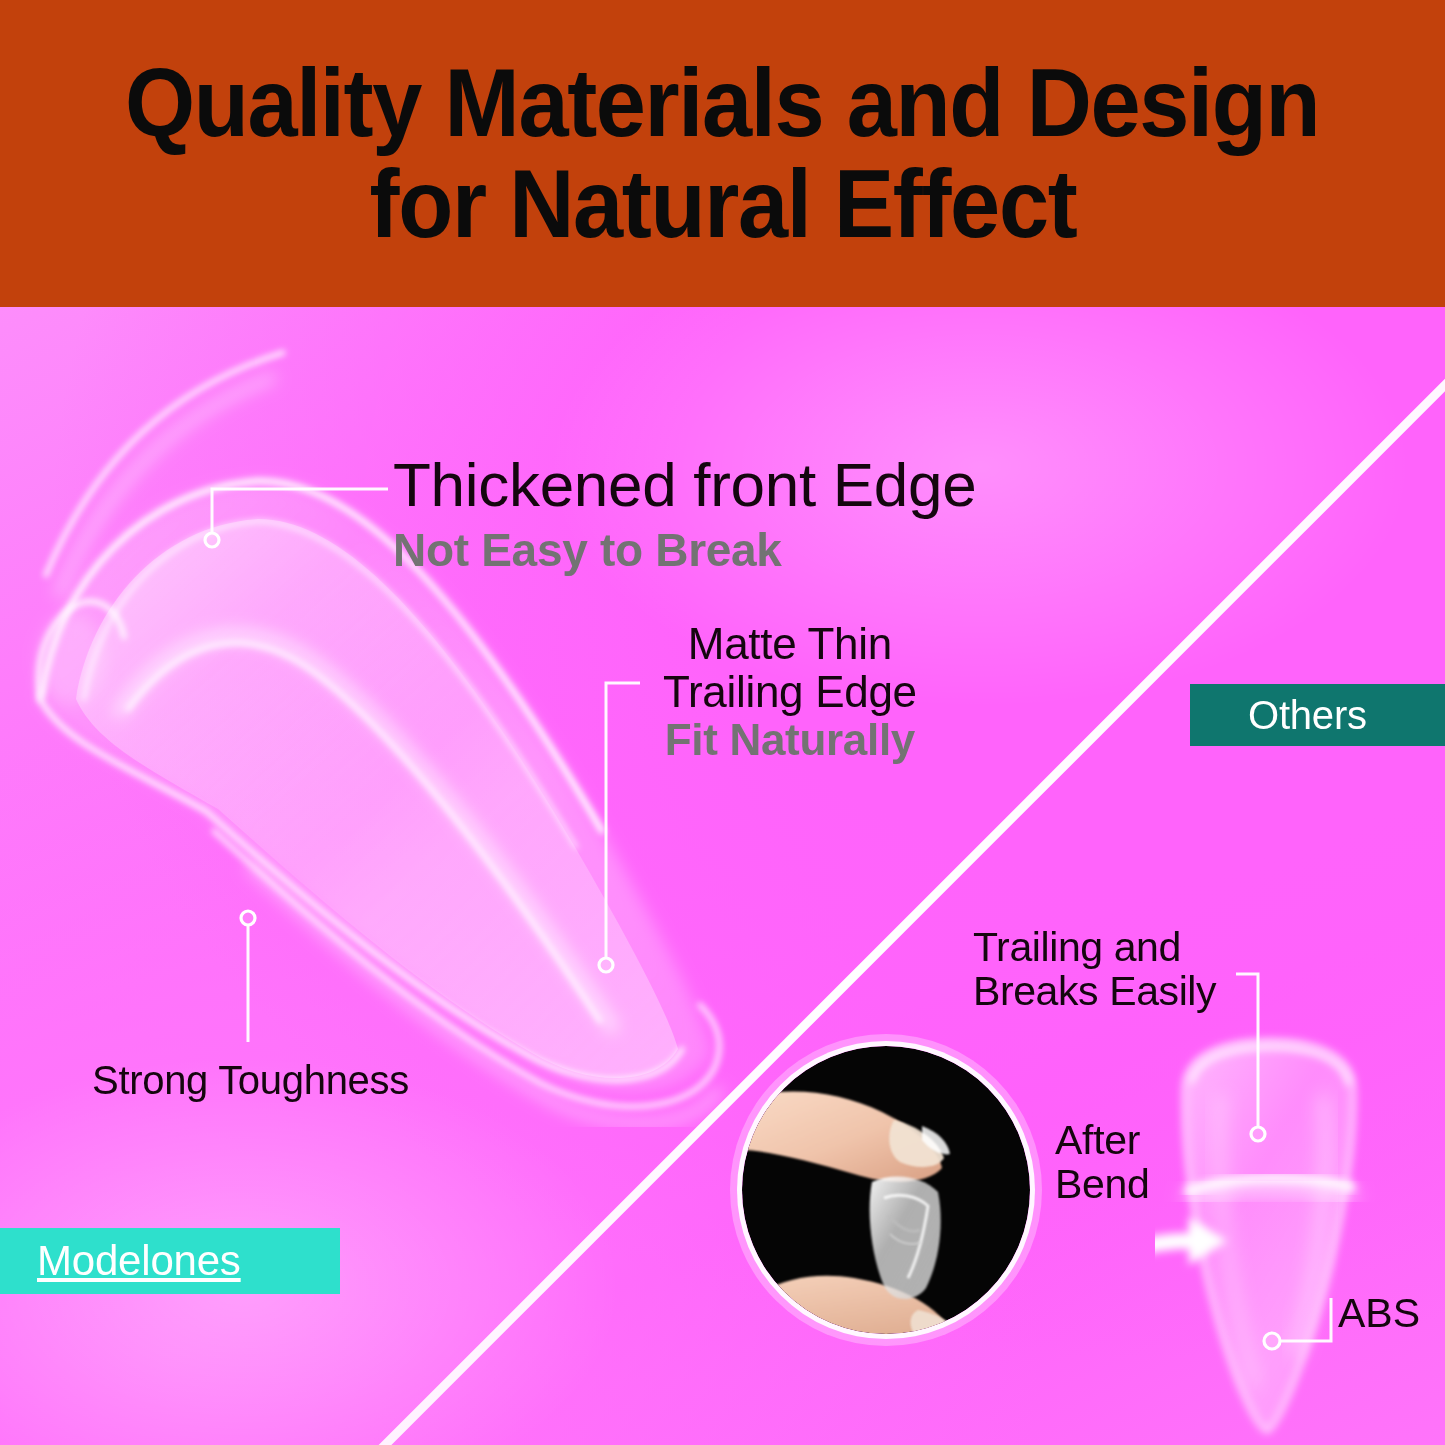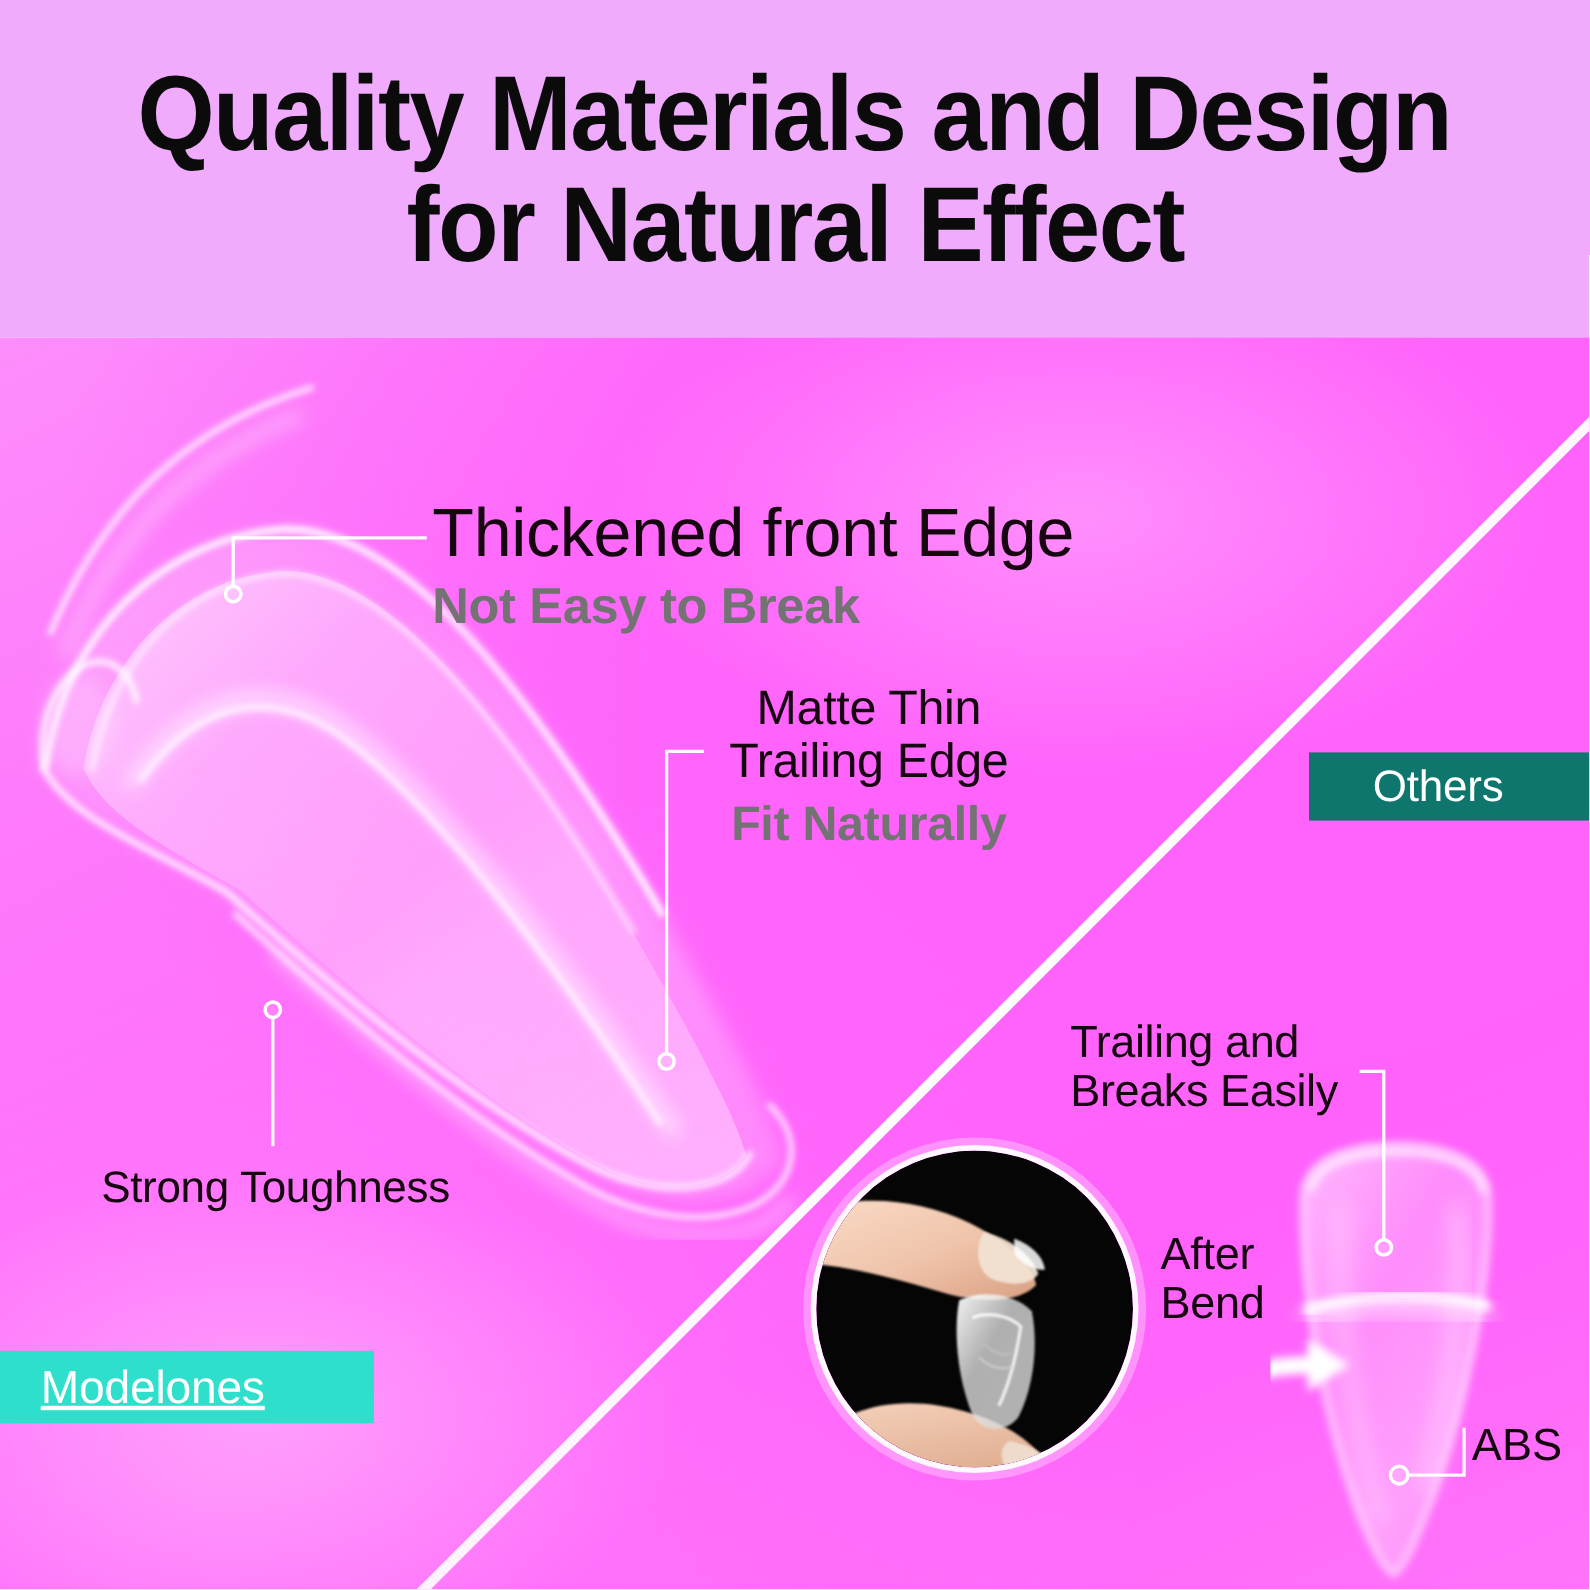--- a/index.html
+++ b/index.html
@@ -7,21 +7,21 @@
   body{
     width:1445px;height:1445px;
     font-family:"Liberation Sans","DejaVu Sans",sans-serif;
     background:#ffffff;overflow:hidden;
   }
   .stage{position:relative;width:1445px;height:1445px;overflow:hidden;background:#fff;}
 
   
   .header{
     position:absolute;left:0;top:0;width:1445px;height:307px;
-    background:#f0abfc;
+    background:#c2410c;
     display:flex;flex-direction:column;align-items:center;justify-content:center;
   }
   .header-line{
     color:#0b0b0b;
     font-weight:700;
     font-size:97px;
     line-height:1.04;
     letter-spacing:-1.5px;
     text-align:center;
     transform:scaleX(0.93);
@@ -61,21 +61,21 @@
     color:#737373;font-weight:700;line-height:1.1;
     font-family:"Liberation Sans","DejaVu Sans",sans-serif;
   }
 
   #lbl-thick{left:393px;top:452px;}
   #lbl-thick .l1{font-size:62px;letter-spacing:-0.3px;}
   #lbl-thick .l2{font-size:46px;letter-spacing:-0.3px;margin-top:6px;}
 
   #lbl-matte{left:663px;top:620px;text-align:center;}
   #lbl-matte .l1{font-size:44px;letter-spacing:-0.3px;}
-  #lbl-matte .l2{font-size:44px;letter-spacing:-0.3px;margin-top:11px;}
+  #lbl-matte .l2{font-size:44px;letter-spacing:-0.3px;margin-top:1px;}
 
   #lbl-crease{left:92px;top:1050px;}
   #lbl-crease .l1{font-size:47px;letter-spacing:-0.3px;color:#15060f;}
   #lbl-crease .l1.small{font-size:40px;margin-top:9px;}
 
   #lbl-breaks{left:973px;top:925px;line-height:1.02;}
   #lbl-breaks .l1{font-size:41px;letter-spacing:-0.4px;}
 
   #lbl-after{left:1055px;top:1118px;line-height:1.06;}
   #lbl-after .l1{font-size:41px;letter-spacing:-0.3px;}

